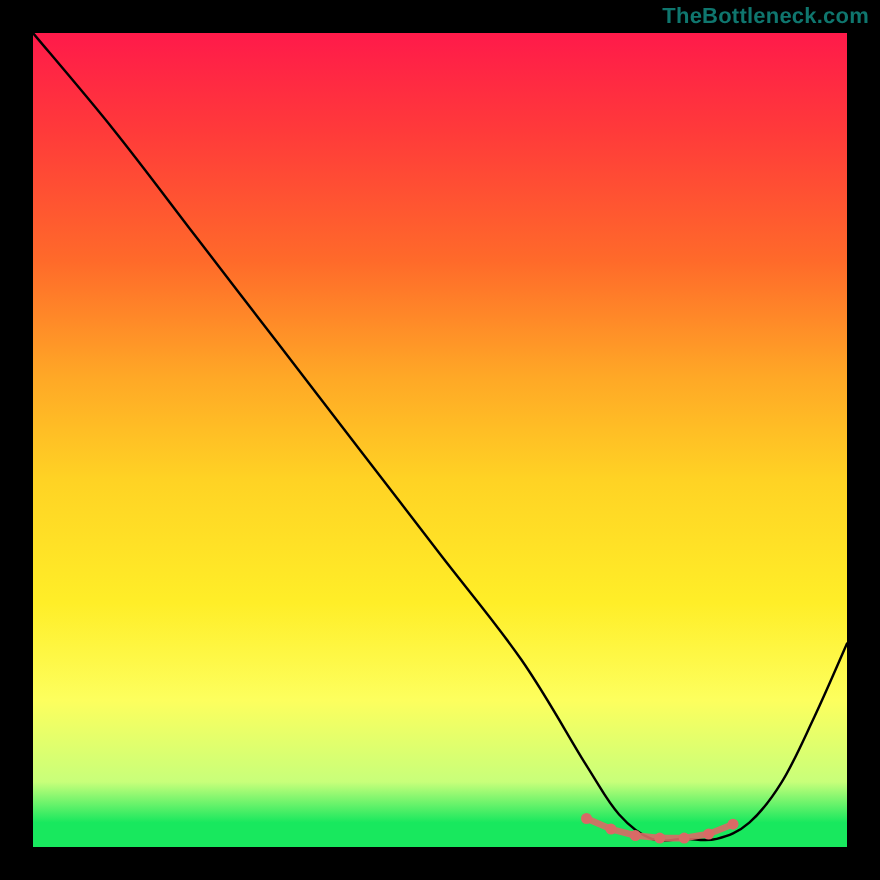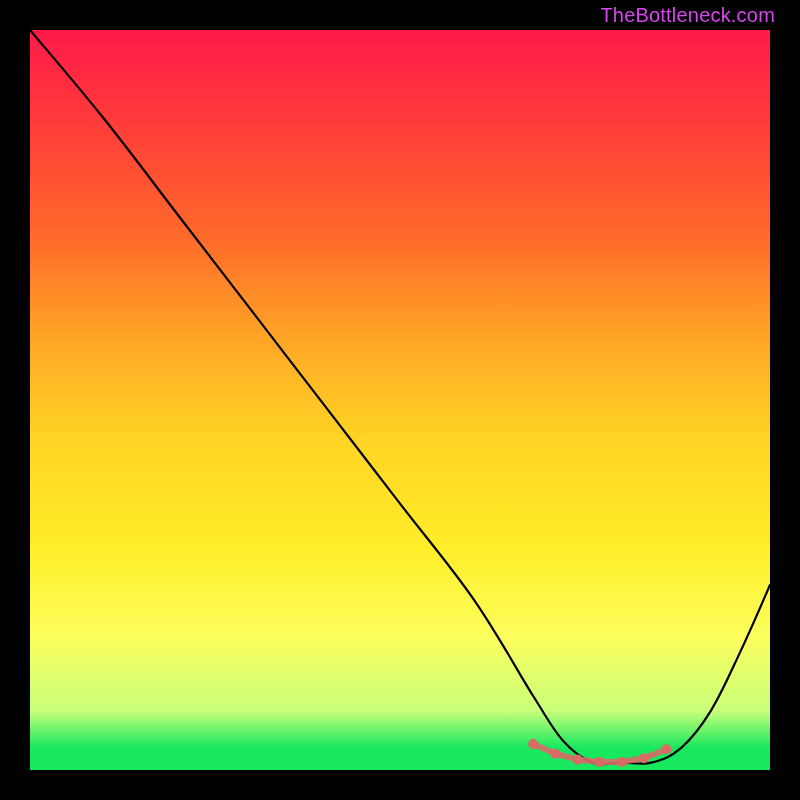--- a/index.html
+++ b/index.html
@@ -38,24 +38,24 @@
     position: absolute;
     left: 0;
     top: 0;
     width: 740px;
     height: 740px;
     pointer-events: none;
   }
   .watermark {
     position: absolute;
     top: 4px;
-    right: 25px;
-    color: #d946ef;
+    right: 10px;
+    color: #0f766e;
     font-size: 20px;
-    font-weight: 400;
+    font-weight: 700;
     letter-spacing: 0.2px;
   }
 </style>
 </head>
 <body>
 
 <div class="container">
 
   <div class="watermark">TheBottleneck.com</div>
 

